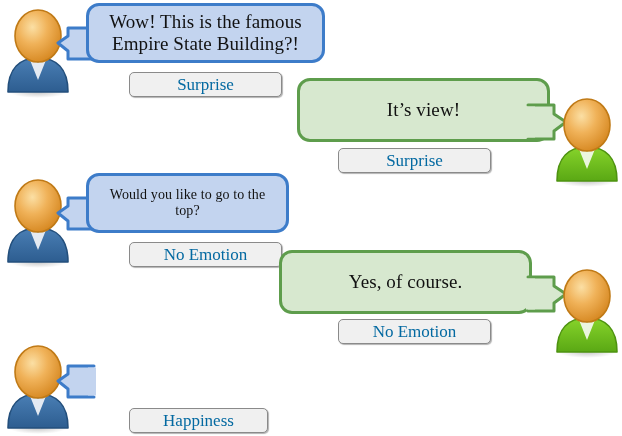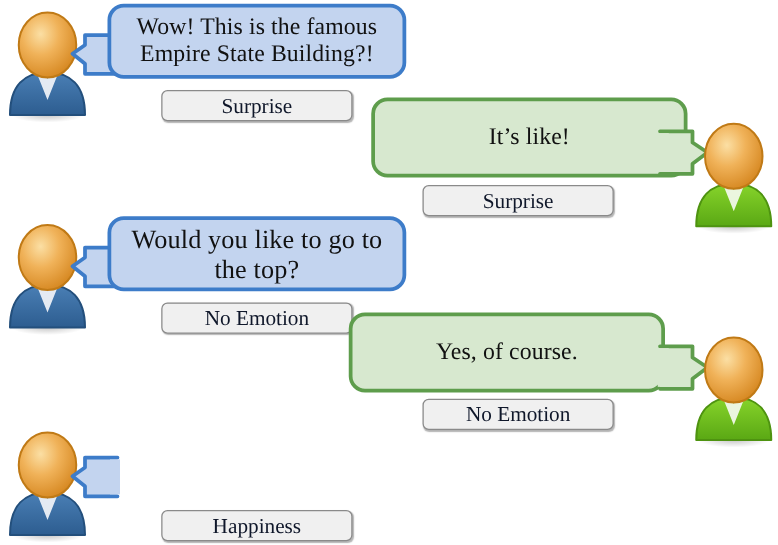--- a/index.html
+++ b/index.html
@@ -65,21 +65,21 @@
   .label {
     position: absolute;
     box-sizing: border-box;
     background: #f0f0f0;
     border: 1.5px solid #8a8a8a;
     border-radius: 5px;
     height: 25px;
     display: flex;
     align-items: center;
     justify-content: center;
-    color: #0f172a;
+    color: #0369a1;
     font-size: 17px;
     box-shadow: 1px 1px 1px rgba(0,0,0,.30);
     white-space: nowrap;
   }
 </style>
 </head>
 <body>
 
 <div id="conversation">
 
@@ -116,21 +116,21 @@
 
   <div class="bubble left" style="left:86px; top:3px; width:239px; height:60px; font-size:19px;">
     <span class="txt">Wow! This is the famous Empire State Building?!</span>
   </div>
 
   <div class="label" style="left:129px; top:72px; width:153px;">
     <span>Surprise</span>
   </div>
 
   <div class="bubble right" style="left:297px; top:78px; width:253px; height:64px; font-size:19px;">
-    <span class="txt">It’s like!</span>
+    <span class="txt">It’s view!</span>
   </div>
 
   <div class="tail" style="left:526px; top:103px; width:42px; height:38px;">
     <svg width="42" height="38" viewBox="0 0 42 38">
       <path d="M2 2 L28 2 L28 11 L40 19 L28 28 L28 36 L2 36" fill="#d7e8cf" stroke="#5e9d4c" stroke-width="3" stroke-linejoin="round" stroke-linecap="round"></path>
       <rect x="0" y="3.5" width="9" height="31" fill="#d7e8cf"></rect>
     </svg>
   </div>
 
   <div class="avatar" style="left:551px; top:95px;">
@@ -170,21 +170,21 @@
     </svg>
   </div>
 
   <div class="tail" style="left:56px; top:196px; width:40px; height:36px;">
     <svg width="40" height="36" viewBox="0 0 40 36">
       <path d="M38 2 L12 2 L12 10 L2 17 L12 25 L12 33 L38 33" fill="#c3d4ef" stroke="#3d7cc9" stroke-width="3" stroke-linejoin="round" stroke-linecap="round"></path>
       <rect x="32" y="3.5" width="8" height="28" fill="#c3d4ef"></rect>
     </svg>
   </div>
 
-  <div class="bubble left" style="left:86px; top:173px; width:239px; height:60px; font-size:21px;">
+  <div class="bubble left" style="left:86px; top:173px; width:203px; height:60px; font-size:14px;">
     <span class="txt">Would you like to go to the top?</span>
   </div>
 
   <div class="label" style="left:129px; top:242px; width:153px;">
     <span>No Emotion</span>
   </div>
 
   <div class="bubble right" style="left:279px; top:250px; width:253px; height:64px; font-size:19px;">
     <span class="txt">Yes, of course.</span>
   </div>
@@ -219,17 +219,17 @@
   </div>
 
   <div class="tail" style="left:56px; top:364px; width:40px; height:36px;">
     <svg width="40" height="36" viewBox="0 0 40 36">
       <path d="M38 2 L12 2 L12 10 L2 17 L12 25 L12 33 L38 33" fill="#c3d4ef" stroke="#3d7cc9" stroke-width="3" stroke-linejoin="round" stroke-linecap="round"></path>
       <rect x="32" y="3.5" width="8" height="28" fill="#c3d4ef"></rect>
     </svg>
   </div>
 
 
-  <div class="label" style="left:129px; top:408px; width:153px;text-align:right;">
+  <div class="label" style="left:129px; top:408px; width:139px;text-align:right;">
     <span>Happiness</span>
   </div>
 
 </div>
 
 </body></html>

